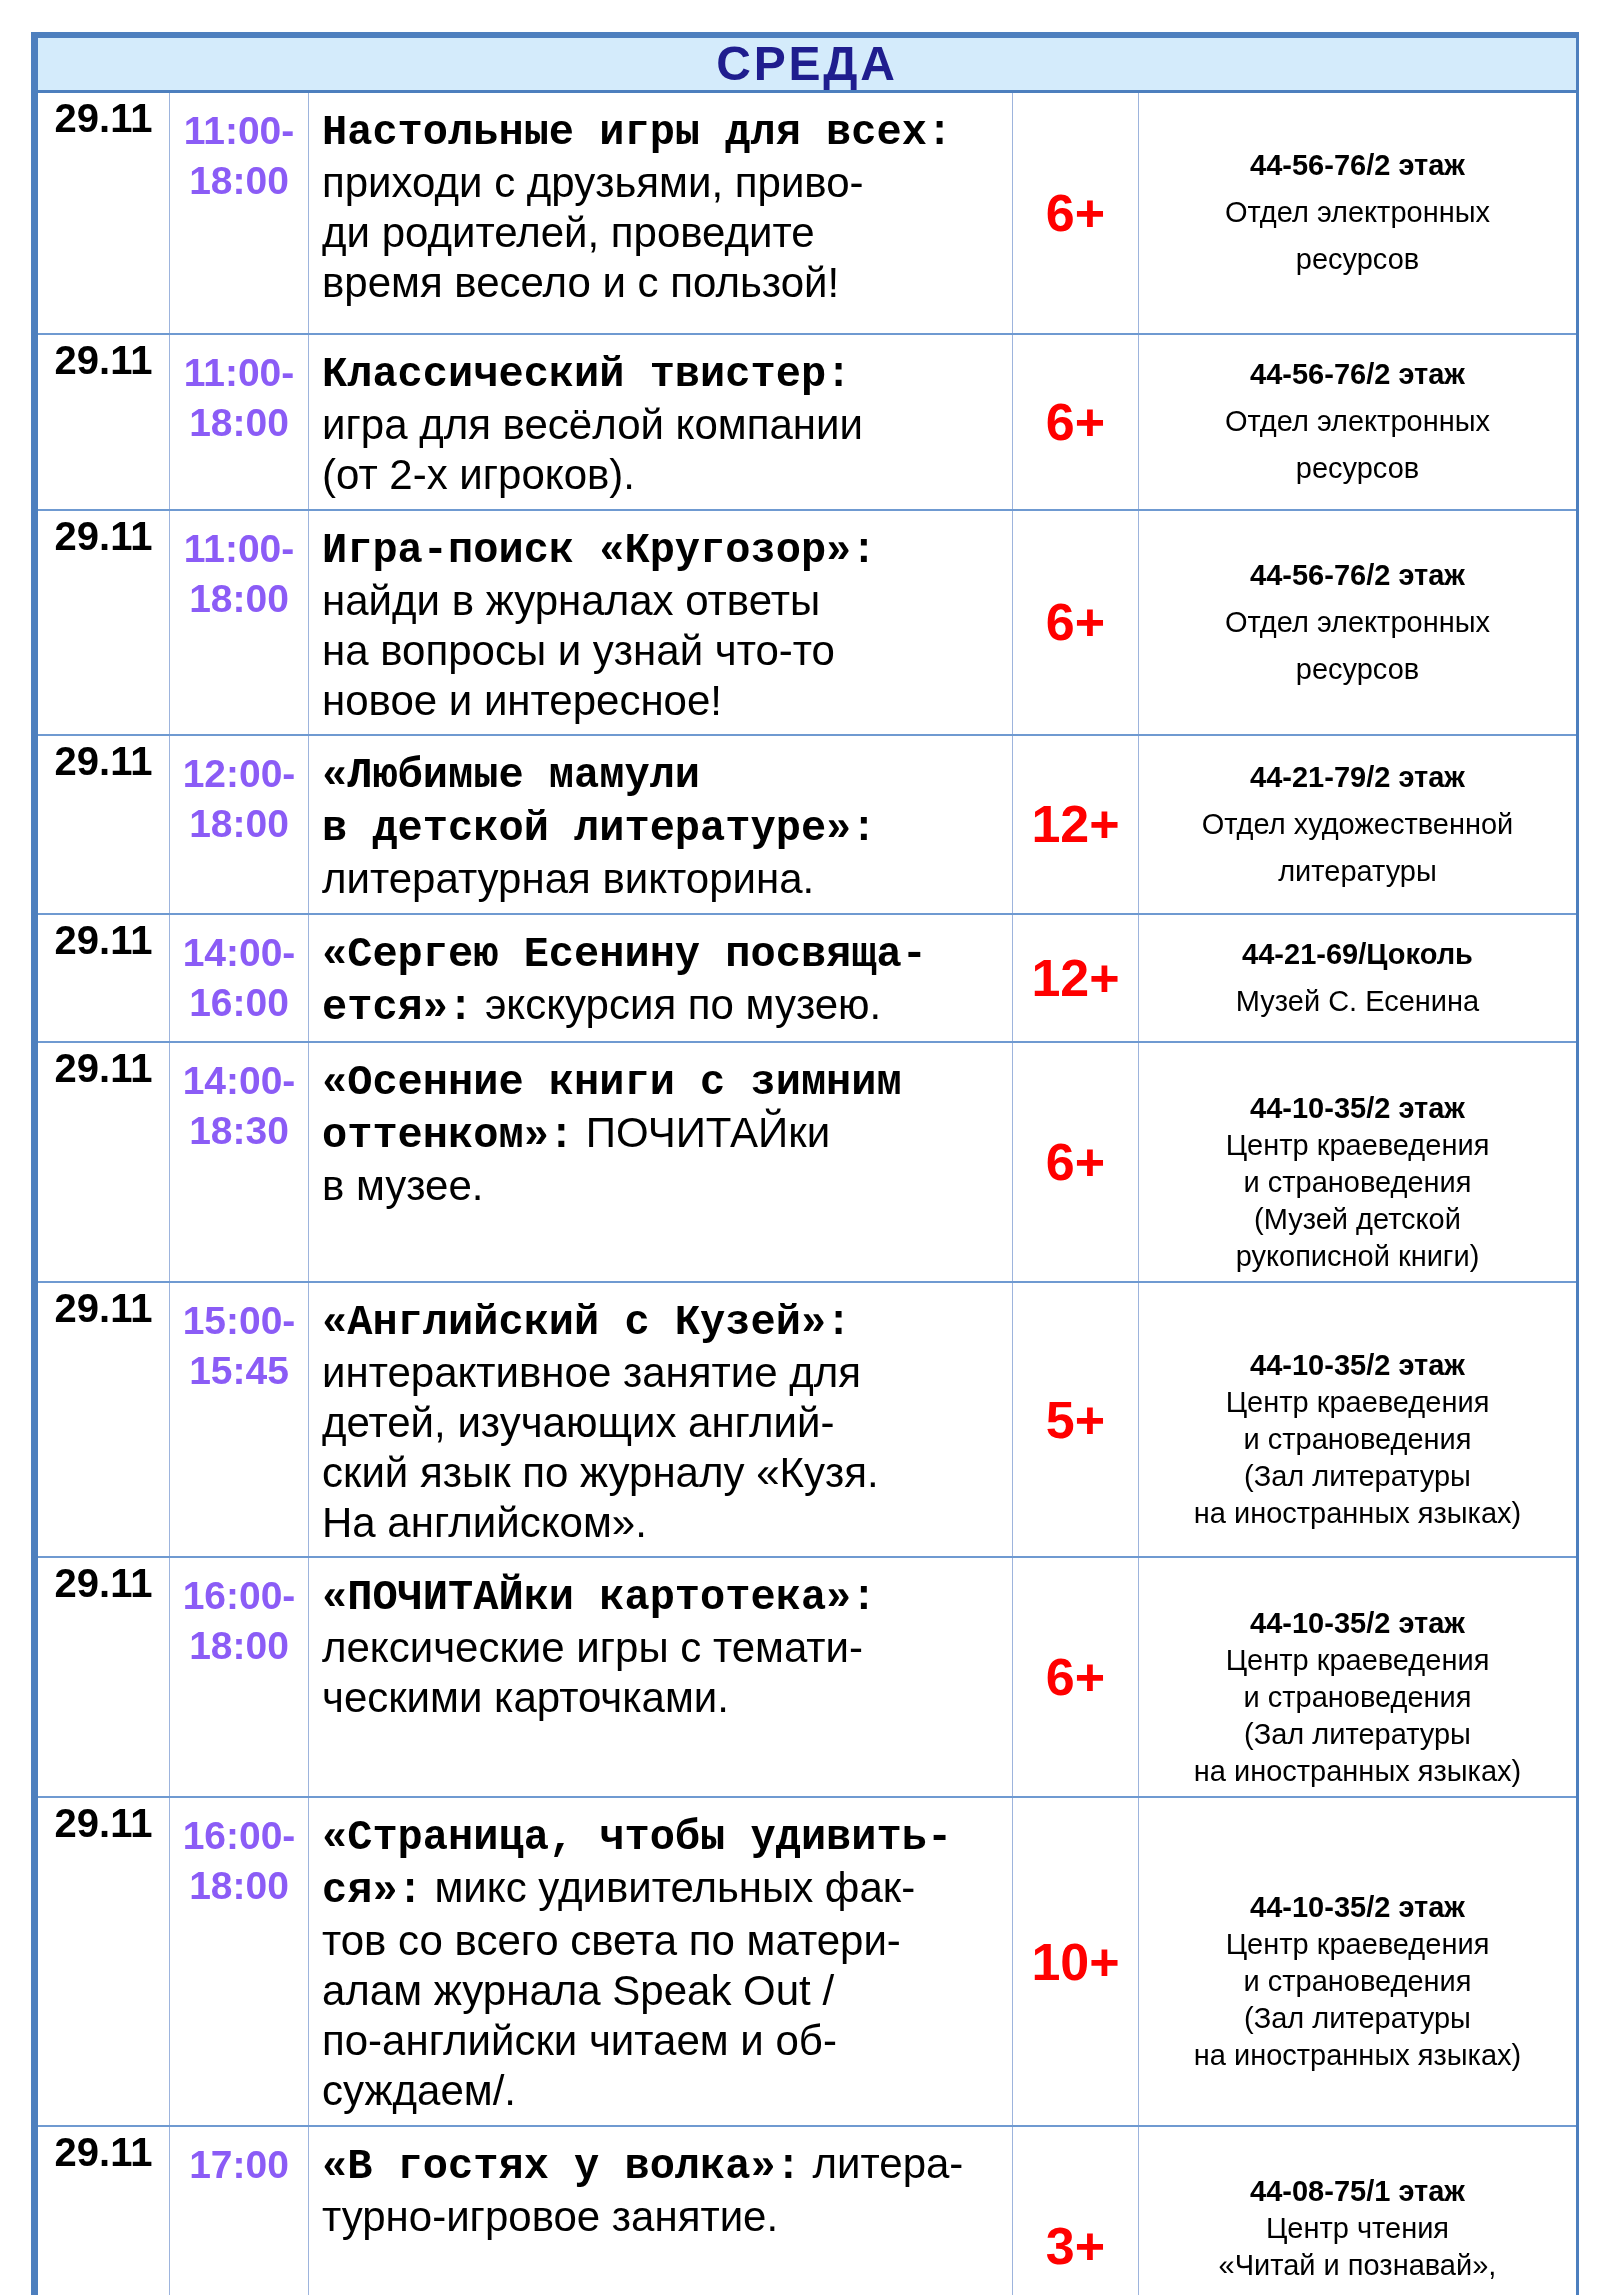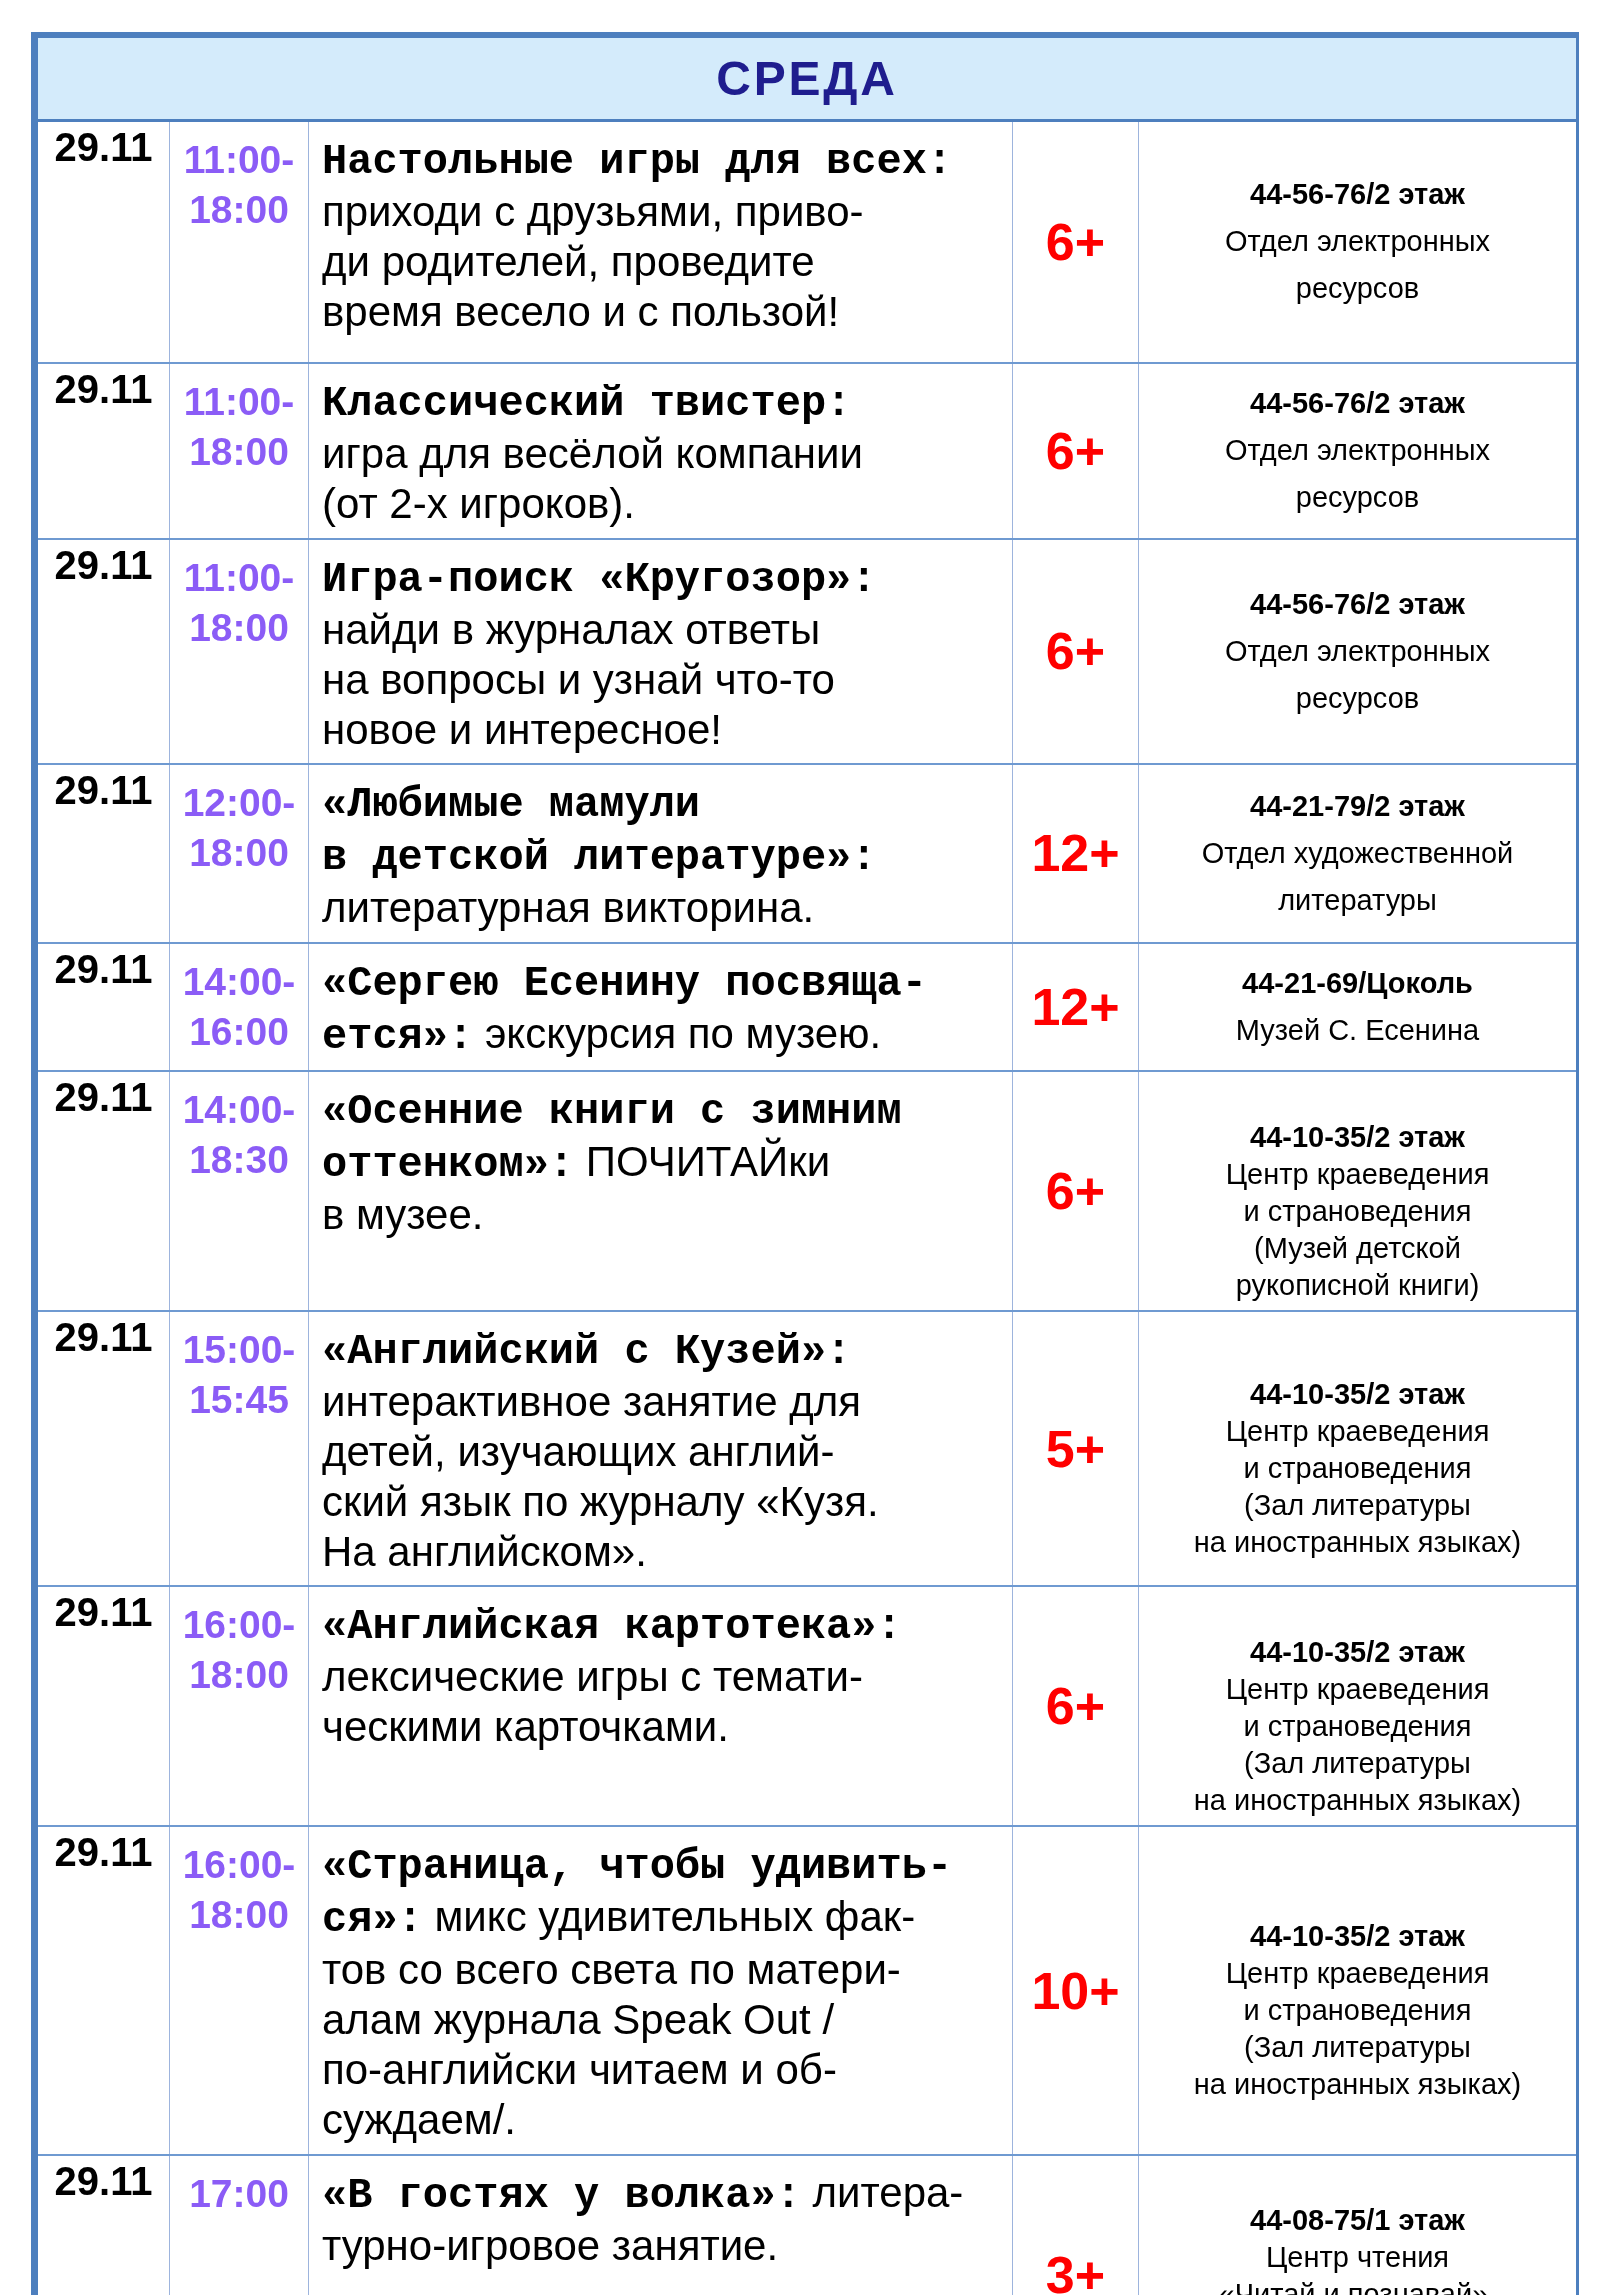--- a/index.html
+++ b/index.html
@@ -17,21 +17,21 @@
   }
   .tbl {
     position:absolute;
     left:31px; top:31.5px;
     width:1548px;
     border:solid #4d7fbe;
     border-width:6.5px 3.7px 8.3px 7.4px;
     background:#ffffff;
   }
   .hdr {
-    height:84px;
+    height:55px;
     background:#d4ebfb;
     border-bottom:3.2px solid #4d7fbe;
     display:flex; align-items:center; justify-content:center;
   }
   .hdr .day {
     font-size:48px;
     font-weight:bold;
     color:#1f1d8e;
     letter-spacing:2.8px;
   }
@@ -187,21 +187,21 @@
 Центр краеведения
 и страноведения
 (Зал литературы
 на иностранных языках)</span></div></div>
     </div>
 
     <div class="row tight" style="min-height:240px">
       <div class="cell date">29.11</div>
       <div class="cell time">16:00-
 18:00</div>
-      <div class="cell desc"><span class="ttl">«Английская картотека»:</span><span class="bdy">
+      <div class="cell desc"><span class="ttl">«ПОЧИТАЙки картотека»:</span><span class="bdy">
 лексические игры с темати-
 ческими карточками.</span></div>
       <div class="cell age">6+</div>
       <div class="cell loc"><div class="locbox"><span class="locm">44-10-35/2 этаж</span><span class="locr">
 Центр краеведения
 и страноведения
 (Зал литературы
 на иностранных языках)</span></div></div>
     </div>
 

